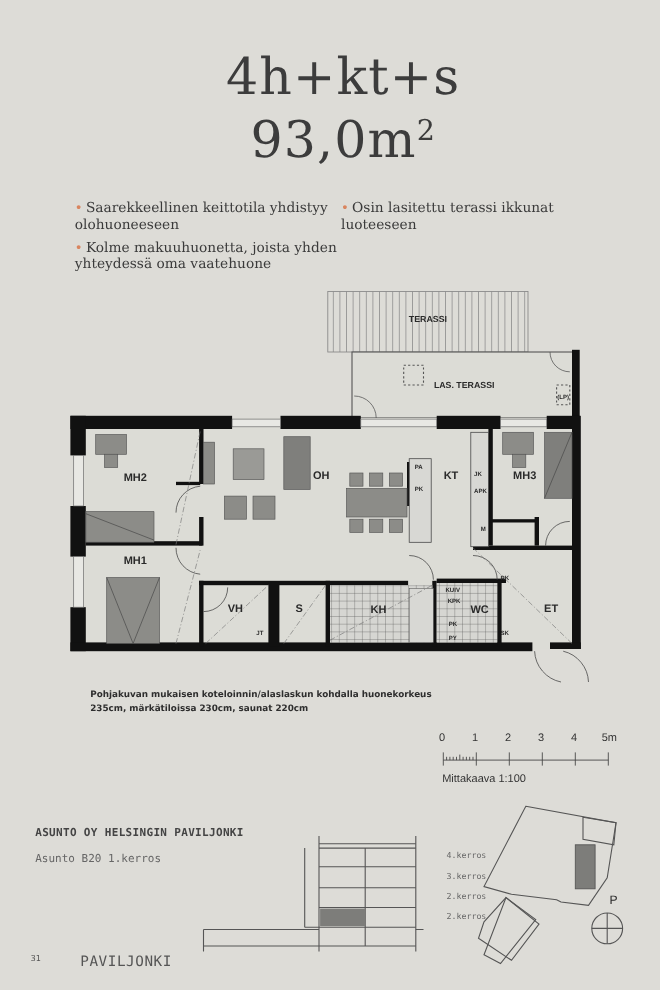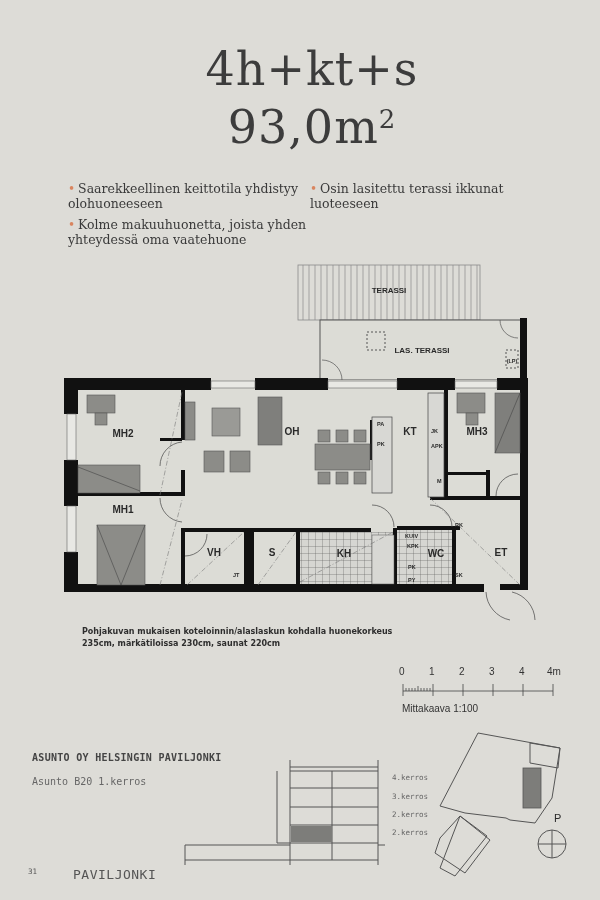--- a/index.html
+++ b/index.html
@@ -24,21 +24,21 @@
   .features li .dot, .features2 li .dot { color:#d9855f; font-size:12px; margin-right:3px;}
   .features2 { position:absolute; left:310px; top:182px; width:210px; list-style:none; margin:0; padding:0;}
   .note {
     position:absolute; left:82px; top:602px; width:340px;
     font-family:"DejaVu Sans", sans-serif; font-size:8px; line-height:12px; color:#2e2e2e; font-weight:bold;margin-top:24px;
   }
   .scale-label { font-family:"Liberation Sans", sans-serif; font-size:10px; color:#333; }
   .mono { font-family:"DejaVu Sans Mono", monospace; }
   .company { position:absolute; left:32px; top:752px; font-size:10px; font-weight:bold; color:#444; letter-spacing:0.3px;}
   .apt { position:absolute; left:32px; top:776px; font-size:10px; color:#666;}
-  .floorlbl { position:absolute; font-size:7.5px; color:#666; }
+  .floorlbl { position:absolute; font-size:7.5px; color:#666;margin-left:14px; }
   .footer-page { position:absolute; left:28px; top:867px; font-size:7.5px; color:#555;}
   .footer-name { position:absolute; left:73px; top:867px; font-size:13px; color:#555; letter-spacing:0.5px;}
   .plan-lbl { font-family:"Liberation Sans", sans-serif; font-size:10px; fill:#2a2a2a; font-weight:bold;}
   .plan-sm { font-family:"Liberation Sans", sans-serif; font-size:5.5px; fill:#2a2a2a; font-weight:bold;}
 </style>
 </head>
 <body>
 
 <div class="title1">4h+kt+s</div>
 <div class="title2"><span>93,0m</span><sup>2</sup></div>
@@ -224,21 +224,21 @@
       <line x1="29" y1="10" x2="29" y2="13"></line>
         <line x1="32" y1="10" x2="32" y2="13"></line>
         <line x1="35" y1="10" x2="35" y2="13"></line>
     </g>
   </svg>
   <span class="abs scale-label" style="left:399px;top:666px">0</span>
   <span class="abs scale-label" style="left:429px;top:666px">1</span>
   <span class="abs scale-label" style="left:459px;top:666px">2</span>
   <span class="abs scale-label" style="left:489px;top:666px">3</span>
   <span class="abs scale-label" style="left:519px;top:666px">4</span>
-  <span class="abs scale-label" style="left:547px;top:666px">4m</span>
+  <span class="abs scale-label" style="left:547px;top:666px">5m</span>
   <span class="abs scale-label" style="left:402px;top:703px">Mittakaava 1:100</span>
 </div>
 
 <div class="company mono">ASUNTO OY HELSINGIN PAVILJONKI</div>
 <div class="apt mono">Asunto B20 1.kerros</div>
 
 <svg class="abs" style="left:180px;top:755px" width="205" height="115">
   <g stroke="#555" stroke-width="1" fill="none">
     <line x1="110" y1="5" x2="110" y2="110"></line>
     <line x1="198" y1="5" x2="198" y2="110"></line>

